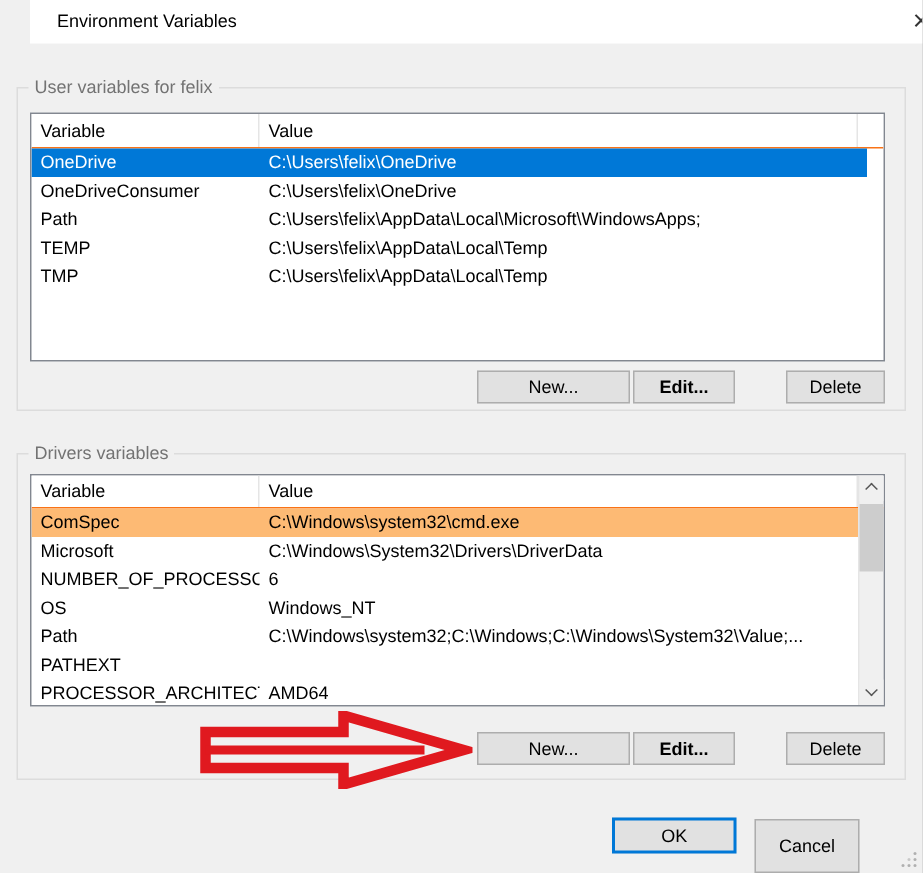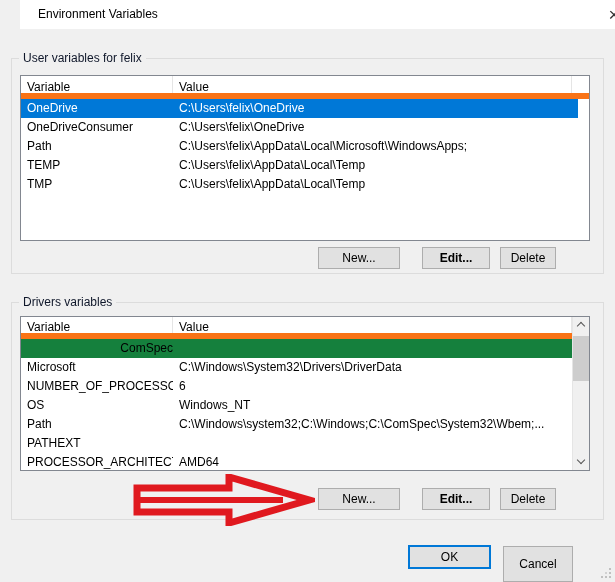--- a/index.html
+++ b/index.html
@@ -15,54 +15,54 @@
   
   .titlebar { position:absolute; left:0; top:0; width:615px; height:29px; background:#ffffff;margin-left:20px; }
   .titlebar .title { position:absolute; left:18px; top:7px; font-size:12px; color:#000; white-space:nowrap; }
   .close-btn { position:absolute; right:6px; top:2px; width:30px; height:25px; background:transparent; border:none;
                font-size:19px; line-height:23px; color:#333; text-align:center; cursor:pointer; font-family:"Liberation Sans",sans-serif; }
 
   
   .groupbox { position:absolute; border:1px solid #dcdcdc; }
   .group-user   { left:11px; top:58px;  width:593px; height:216px; }
   .group-system { left:11px; top:302px; width:593px; height:218px; }
-  .group-label { position:absolute; top:-8px; left:7px; background:#f0f0f0; padding:0 4px; font-size:12px; color:#0f172a; white-space:nowrap; }
+  .group-label { position:absolute; top:-8px; left:7px; background:#f0f0f0; padding:0 4px; font-size:12px; color:#737373; white-space:nowrap; }
 
   
   .listview { position:absolute; background:#fff; border:1px solid #828790; overflow:hidden; }
   .lv-user   { left:20px; top:75px;  width:570px; height:166px; }
   .lv-system { left:20px; top:316px; width:570px; height:155px; }
 
-  .lv-header { display:flex; height:23px; line-height:22px; background:#fff; border-bottom:6px solid #f97316; }
+  .lv-header { display:flex; height:23px; line-height:22px; background:#fff; border-bottom:1px solid #f97316; }
   .lv-system .lv-header { height:22px; line-height:21px; }
   .lv-header .col-var { width:152px; padding-left:6px; border-right:1px solid #e5e5e5; }
   .lv-header .col-val { width:399px; padding-left:6px; border-right:1px solid #e5e5e5; }
 
   .lv-row { display:flex; height:19px; line-height:19px; white-space:nowrap; width:557px; }
   .lv-system .lv-row { width:551px; }
   .lv-row .cell-var { width:152px; padding-left:6px; overflow:hidden; }
   .lv-row .cell-val { flex:1; padding-left:6px; overflow:hidden; }
   .lv-row.selected { background:#0078d7; color:#fff; }
-  .lv-row.selected-inactive { background:#15803d;text-align:right; }
+  .lv-row.selected-inactive { background:#fdba74; }
 
   
   .vscroll { position:absolute; top:0; right:0; width:17px; height:153px; background:#f0f0f0; border-left:1px solid #e5e5e5; }
   .sb-btn { position:absolute; left:0; width:17px; height:17px; background:#f0f0f0; }
   .sb-up { top:0; } .sb-down { bottom:0; }
   .chev { position:absolute; left:5px; width:6px; height:6px; border-left:1.4px solid #555; border-top:1.4px solid #555; }
   .sb-up .chev { top:6px; transform:rotate(45deg); }
   .sb-down .chev { top:4px; transform:rotate(225deg); }
   .sb-thumb { position:absolute; left:0; top:19px; width:17px; height:45px; background:#cdcdcd; }
 
   
   .win-btn { position:absolute; height:22px; background:#e1e1e1; border:1px solid #adadad; font-size:12px;
              font-family:"Liberation Sans",sans-serif; color:#000; text-align:center; line-height:19px; cursor:pointer; }
-  .btn-new    { left:318px; width:82px; }
+  .btn-new    { left:318px; width:102px; }
   .btn-edit   { left:422px; width:68px;font-weight:bold; }
-  .btn-delete { left:500px; width:56px; }
+  .btn-delete { left:524px; width:66px; }
   .row-user-btns .win-btn   { top:247px; }
   .row-system-btns .win-btn { top:488px; }
 
   .btn-ok     { left:408px; top:545px; width:83px; height:24px; border:2px solid #0078d7; line-height:19px; }
   .btn-cancel { left:503px; top:546px; width:70px; height:36px; }
 
   
   .arrow-svg { position:absolute; left:133px; top:474px; width:182px; height:52px; }
 
   
@@ -121,36 +121,37 @@
     <span class="group-label">Drivers variables</span>
   </div>
 
   <div class="listview lv-system">
     <div class="lv-header">
       <span class="col-var">Variable</span>
       <span class="col-val">Value</span>
     </div>
     <div class="lv-row selected-inactive">
       <span class="cell-var">ComSpec</span>
+      <span class="cell-val">C:\Windows\system32\cmd.exe</span>
     </div>
     <div class="lv-row">
       <span class="cell-var">Microsoft</span>
       <span class="cell-val">C:\Windows\System32\Drivers\DriverData</span>
     </div>
     <div class="lv-row">
       <span class="cell-var">NUMBER_OF_PROCESSORS</span>
       <span class="cell-val">6</span>
     </div>
     <div class="lv-row">
       <span class="cell-var">OS</span>
       <span class="cell-val">Windows_NT</span>
     </div>
     <div class="lv-row">
       <span class="cell-var">Path</span>
-      <span class="cell-val">C:\Windows\system32;C:\Windows;C:\ComSpec\System32\Wbem;...</span>
+      <span class="cell-val">C:\Windows\system32;C:\Windows;C:\Windows\System32\Value;...</span>
     </div>
     <div class="lv-row">
       <span class="cell-var">PATHEXT</span>
     </div>
     <div class="lv-row">
       <span class="cell-var">PROCESSOR_ARCHITECTURE</span>
       <span class="cell-val">AMD64</span>
     </div>
 
     <div class="vscroll">

